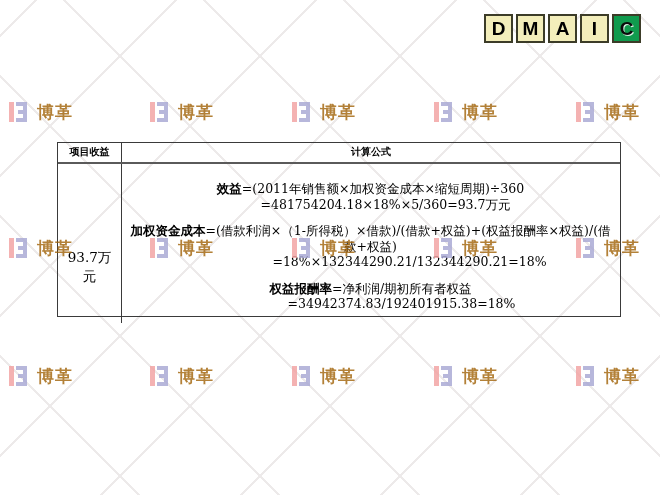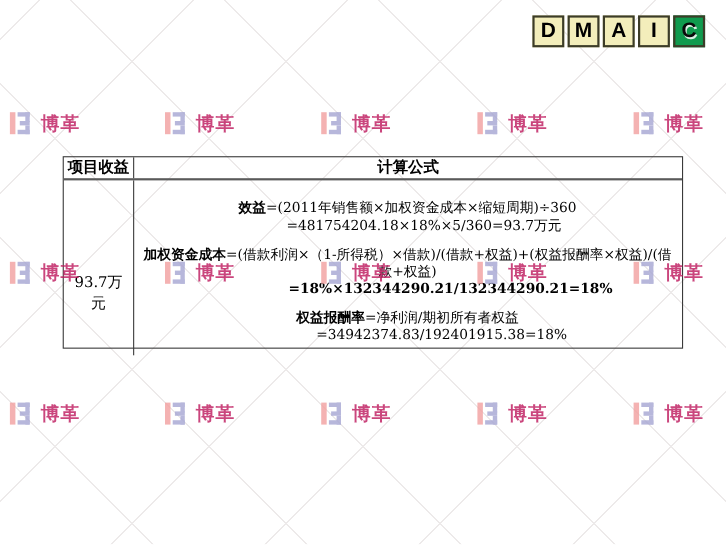--- a/index.html
+++ b/index.html
@@ -38,58 +38,58 @@
   }
   
   #watermarks{position:absolute;inset:0;pointer-events:none;z-index:5;}
   .wm{
     position:absolute;
     display:flex;align-items:center;gap:5px;
     opacity:.8;
   }
   .wm-text{
     font-family:"DejaVu Sans","Liberation Sans",sans-serif;
-    font-weight:bold;font-size:17px;color:#be185d;letter-spacing:1px;
+    font-weight:bold;font-size:17px;color:#a16207;letter-spacing:1px;
   }
   
   .btable{
     position:absolute;left:57px;top:142px;
     width:564px;height:175px;
     border:1px solid #3a3a3a;
     box-sizing:border-box;
     display:flex;flex-direction:column;
     background:transparent;
     z-index:2;
   }
   .thead{
     display:flex;height:19px;
     border-bottom:2px solid #5a5a5a;
     flex:0 0 auto;
   }
   .tbody{display:flex;flex:1 1 auto;}
   .col1{width:64px;flex:0 0 auto;border-right:1px solid #3a3a3a;box-sizing:border-box;}
   .col2{flex:1 1 auto;box-sizing:border-box;text-align:center;}
   .th{
-    font-weight:bold;font-size:14px;line-height:18px;
+    font-weight:bold;font-size:10px;line-height:18px;
     text-align:center;color:#000;
   }
   .td.col1{
     display:flex;justify-content:center;
     padding-top:84px;
   }
   .result-val{
     width:50px;font-size:13.5px;line-height:19px;text-align:center;color:#000;
     word-break:break-all;
   }
   .td.col2{padding:17px 4px 0 3px;}
   .block{margin-bottom:11px;}
   .block p{margin:0;font-size:12.5px;line-height:15.5px;color:#000;}
   .block .lbl{font-weight:bold;}
   .calc-a{padding-left:30px;}
-  .calc-b{padding-left:78px;font-weight:bold;}
+  .calc-b{padding-left:78px;}
   .calc-c{padding-left:62px;}
 </style>
 </head>
 <body>
 
 <div class="page">
   <div class="lattice"></div>
 
   <div class="badge">
     <div class="badge-box" style="background: rgb(243, 238, 187);">D</div>

